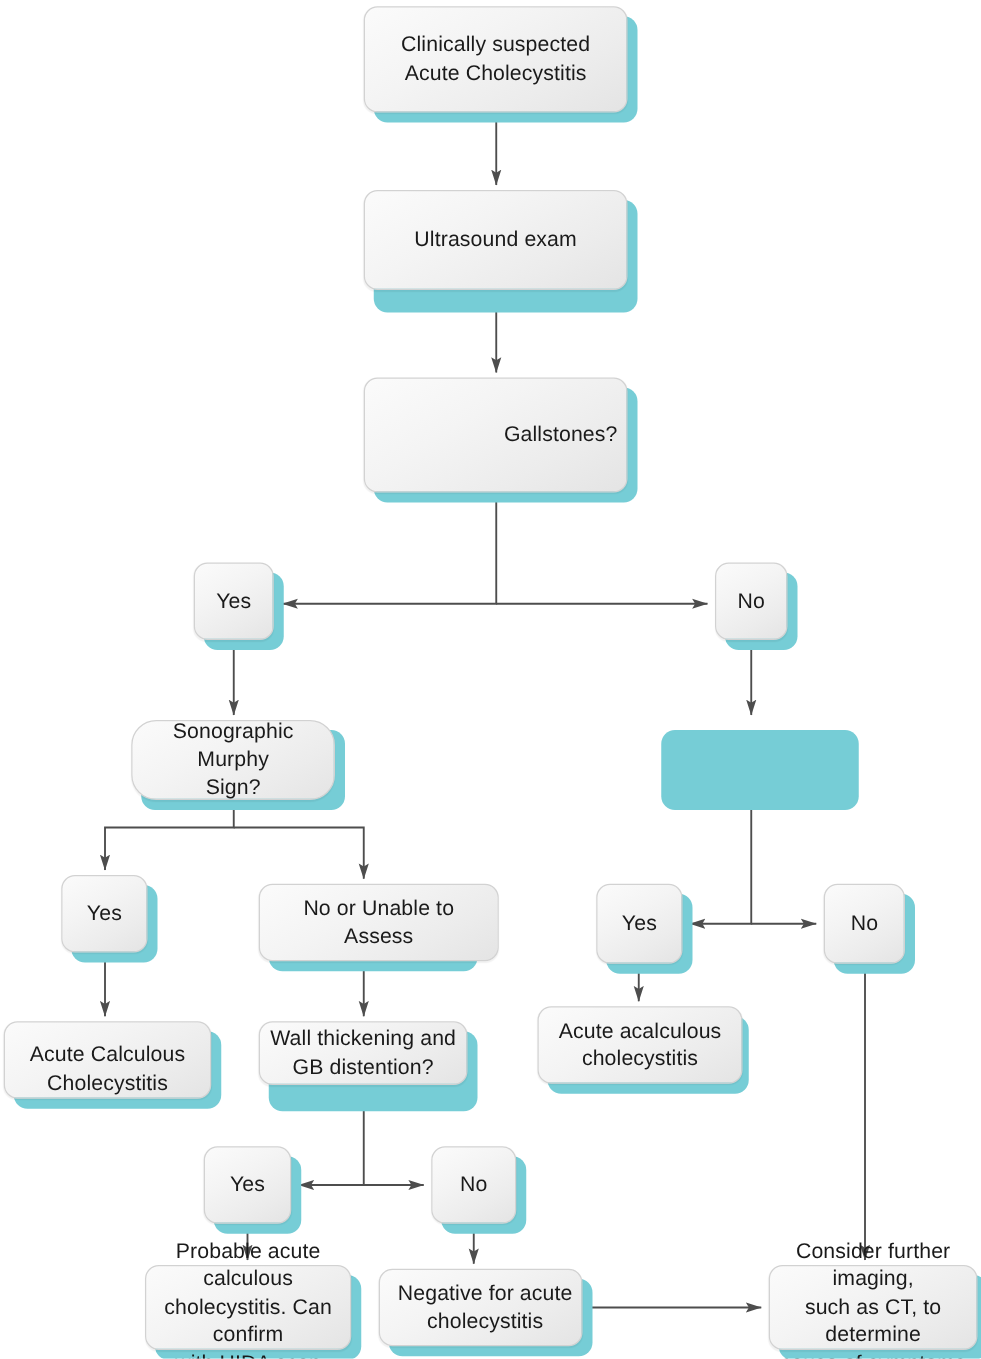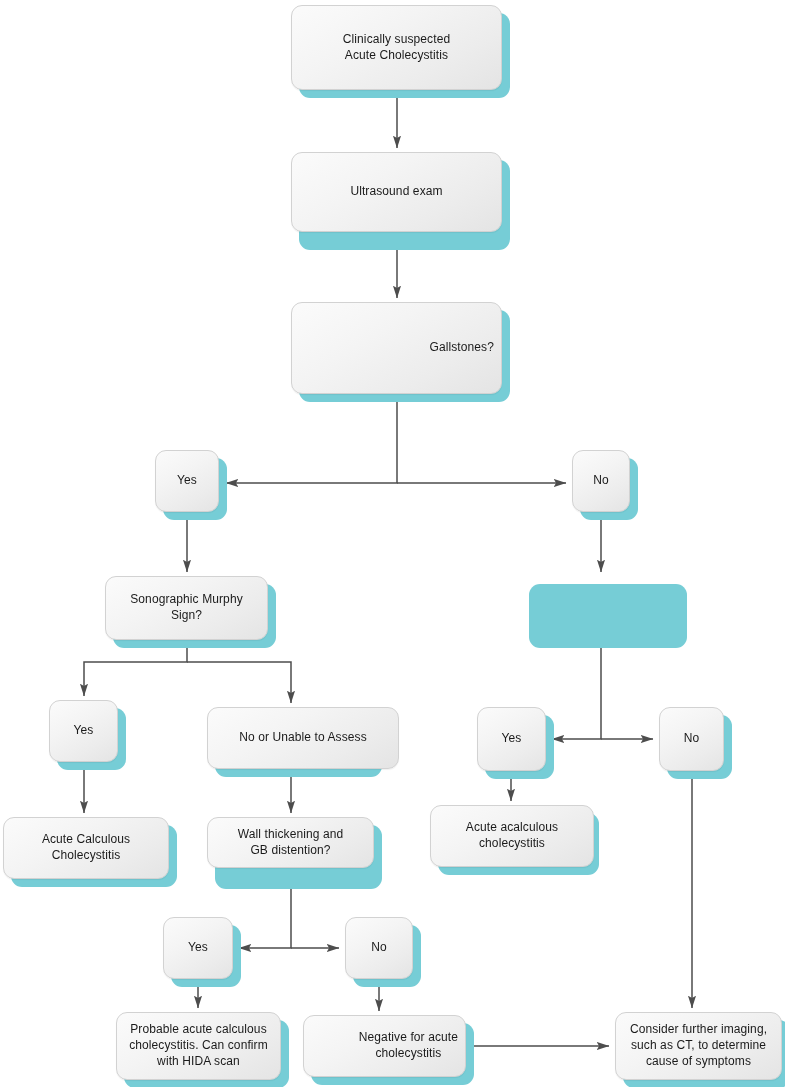--- a/index.html
+++ b/index.html
@@ -29,21 +29,21 @@
     position: absolute;
     box-sizing: border-box;
     display: flex;
     align-items: center;
     justify-content: center;
     text-align: center;
     border-radius: 11px;
     background: linear-gradient(150deg, #fbfbfb 0%, #f4f4f4 38%, #ececec 72%, #e4e4e4 100%);
     border: 1px solid #d2d2d2;
     color: #1a1a1a;
-    font-size: 12px;
+    font-size: 17px;
     line-height: 1.32;
     letter-spacing: 0.1px;
     z-index: 2;
     box-shadow: 0 1px 1px rgba(0,0,0,0.06);
   }
   .node .lbl {
     padding: 0 7px;
     white-space: pre-line;
   }
   .shadow {
@@ -127,21 +127,21 @@
   <div class="node" style="left:155px;top:450px;width:64px;height:62px;">
     <span class="lbl">Yes</span>
   </div>
 
   <div class="shadow" style="left:580px;top:458px;width:58px;height:62px;"></div>
   <div class="node" style="left:572px;top:450px;width:58px;height:62px;">
     <span class="lbl">No</span>
   </div>
 
   <div class="shadow" style="left:113px;top:584px;width:163px;height:64px;"></div>
-  <div class="node" style="left:105px;top:576px;width:163px;height:64px;">
+  <div class="node" style="left:105px;top:576px;width:163px;height:64px;border-radius:20px;">
     <span class="lbl">Sonographic Murphy
 Sign?</span>
   </div>
 
   <div class="shadow" style="left:529px;top:584px;width:158px;height:64px;"></div>
 
   <div class="shadow" style="left:57px;top:708px;width:69px;height:62px;"></div>
   <div class="node" style="left:49px;top:700px;width:69px;height:62px;">
     <span class="lbl">Yes</span>
   </div>
@@ -155,21 +155,21 @@
   <div class="node" style="left:477px;top:707px;width:69px;height:64px;">
     <span class="lbl">Yes</span>
   </div>
 
   <div class="shadow" style="left:667px;top:715px;width:65px;height:64px;"></div>
   <div class="node" style="left:659px;top:707px;width:65px;height:64px;">
     <span class="lbl">No</span>
   </div>
 
   <div class="shadow" style="left:11px;top:825px;width:166px;height:62px;"></div>
-  <div class="node" style="left:3px;top:817px;width:166px;height:62px;">
+  <div class="node" style="left:3px;top:817px;width:166px;height:62px;align-items:flex-end;">
     <span class="lbl">Acute Calculous
 Cholecystitis</span>
   </div>
 
   <div class="shadow" style="left:215px;top:825px;width:167px;height:64px;"></div>
   <div class="node" style="left:207px;top:817px;width:167px;height:51px;">
     <span class="lbl">Wall thickening and
 GB distention?</span>
   </div>
 

